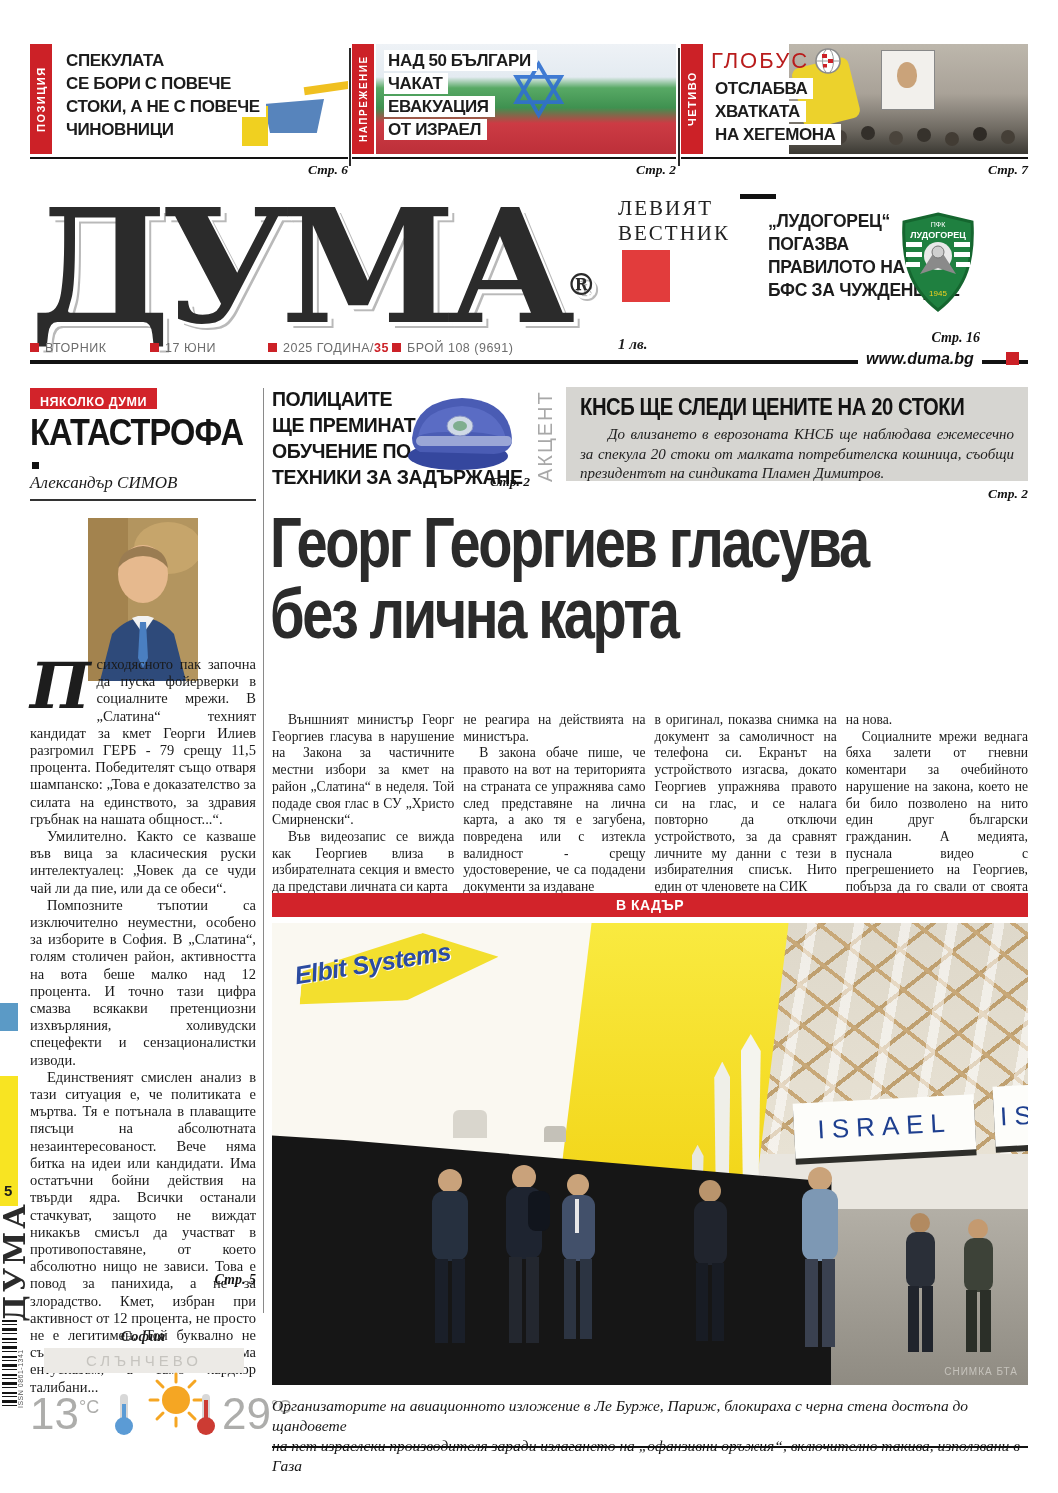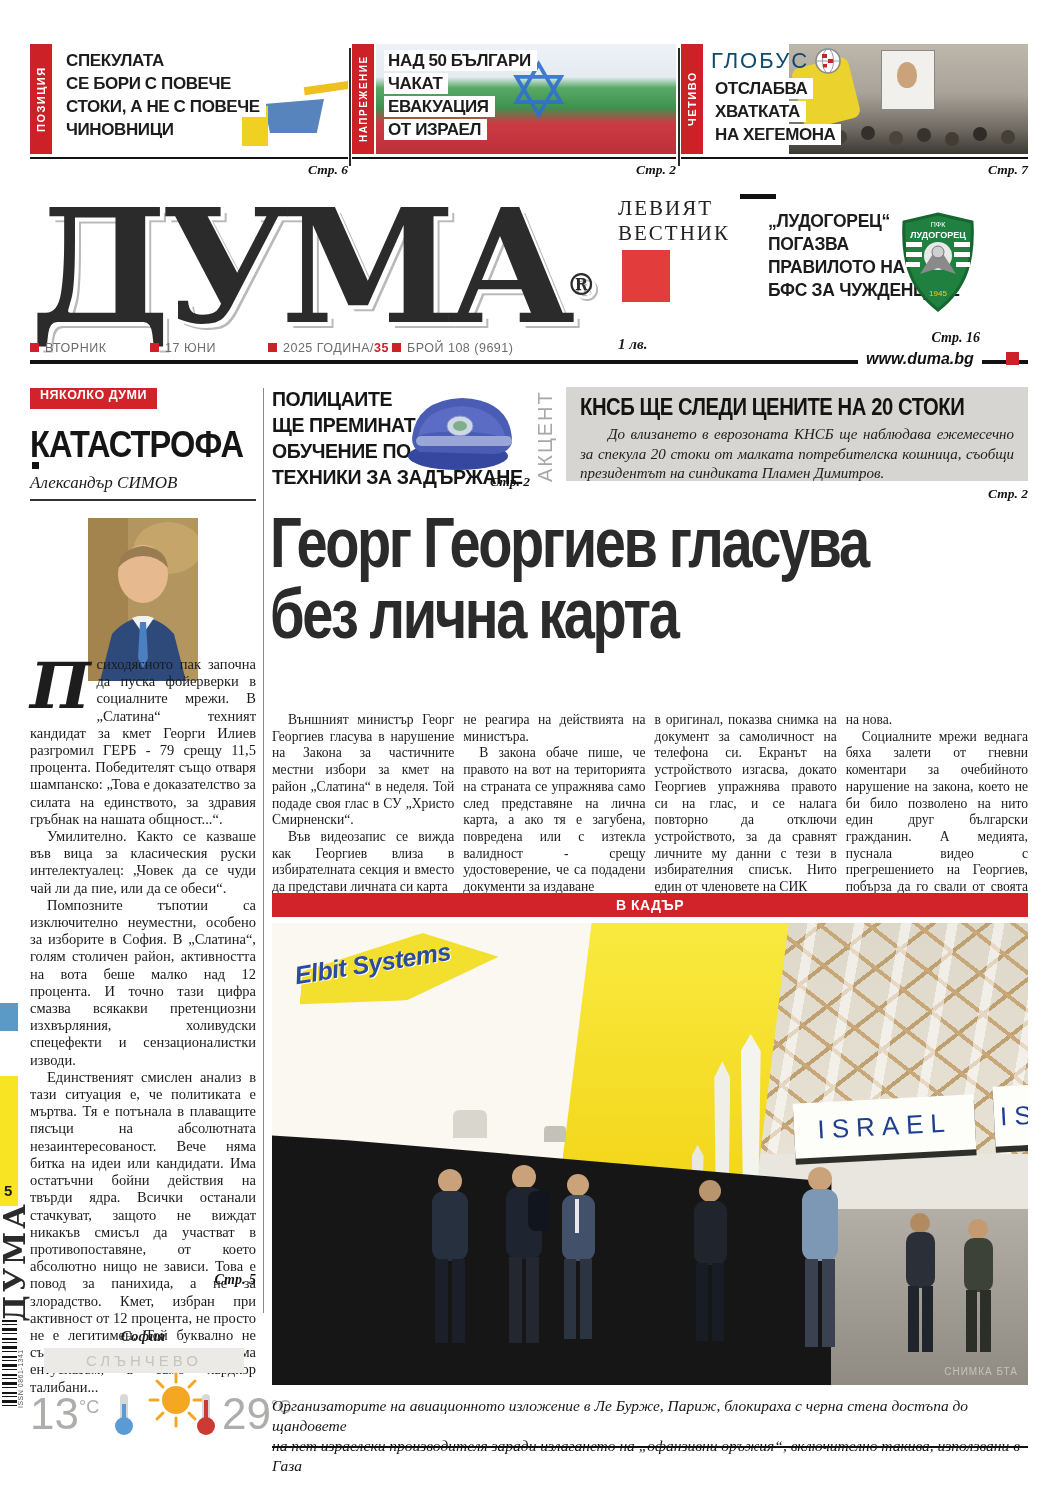--- a/index.html
+++ b/index.html
@@ -30,21 +30,21 @@
         text-shadow:4px 4px 0 #ffffff,6px 6px 0 #b9b9b9;white-space:nowrap;}
   #logo sup{font-size:30px;letter-spacing:0;vertical-align:top;top:18px;position:relative;}
   .tagline{font:400 21px/25px "Liberation Serif",serif;letter-spacing:2px;color:#222;}
   .infoitem{font:400 12.5px "Liberation Sans",sans-serif;color:#6d6d6d;letter-spacing:0.5px;}
   .infosq{display:inline-block;width:9px;height:9px;background:#cc2127;margin-right:6px;}
   .cond{display:inline-block;transform:scaleX(0.88);transform-origin:0 50%;white-space:nowrap;}
   .ludoline{font:700 17.5px/23px "Liberation Sans",sans-serif;letter-spacing:-0.3px;color:#1c1c1c;
             font-stretch:condensed;}
   
   .kicker{background:#d2232a;color:#fff;font:700 12.5px "Liberation Sans",sans-serif;
-          letter-spacing:0.5px;display:flex;align-items:flex-start;padding:0 10px;}
+          letter-spacing:0.5px;display:flex;align-items:flex-end;padding:0 10px;}
   .optitle{font:700 37px "Liberation Sans",sans-serif;letter-spacing:-1px;color:#151515;}
   .opbody p{margin:0;text-align:justify;font:14.5px/17.2px "Liberation Serif",serif;}
   .opbody p.ind{text-indent:17px;}
   .dropcap{float:left;font:italic 700 64px/52px "DejaVu Serif",serif;color:#1d1d1d;
            padding:4px 6px 0 0;}
   
   .accbox{background:#d6d5d1;padding:7px 14px 0 14px;box-sizing:border-box;}
   .acctitle{font:700 23px "Liberation Sans",sans-serif;letter-spacing:-0.5px;color:#131313;}
   .accbody{font:italic 15px/19.5px "Liberation Serif",serif;text-align:justify;text-indent:28px;
            color:#1c1c1c;margin-top:4px;}
@@ -63,21 +63,21 @@
   .wcity{font:italic 700 15px "Liberation Serif",serif;text-align:center;}
   .wbar{background:#eceae6;color:#c6c4bf;font:400 15px/25px "Liberation Sans",sans-serif;
         letter-spacing:4px;text-align:center;}
   .wtemp{font:300 44px/44px "Liberation Sans",sans-serif;color:#adadab;}
   .wtemp sup{font-size:18px;letter-spacing:0;}
   
   #photo{background:#e9e6df;overflow:hidden;}
   .elbit{font:italic 700 25px "Liberation Sans",sans-serif;color:#2b4ba0;letter-spacing:-0.5px;}
   .israel{font:400 26px "Liberation Sans",sans-serif;color:#1e3f8f;letter-spacing:7px;}
   .israel2{font:400 24px "Liberation Sans",sans-serif;color:#c9c7c2;letter-spacing:6px;}
-  .globus{font:400 22px "Liberation Sans",sans-serif;color:#0c4a6e;letter-spacing:2px;text-align:right;}
+  .globus{font:400 22px "Liberation Sans",sans-serif;color:#b91c1c;letter-spacing:2px;text-align:right;}
   .wwwlink{font:italic 700 16px "Liberation Sans",sans-serif;color:#111;background:#fff;
            padding:0 8px;}
   .railnum{font:700 15px "Liberation Sans",sans-serif;color:#1c1c1c;}
   .railduma{font:700 30px "DejaVu Serif",serif;color:#2b2b2b;letter-spacing:3px;}
   .issn{font:400 7px "Liberation Sans",sans-serif;color:#555;letter-spacing:0.5px;}
   .barcode{background:repeating-linear-gradient(180deg,#141414 0 2px,#fff 2px 4px,#141414 4px 5px,
            #fff 5px 8px,#141414 8px 11px,#fff 11px 13px,#141414 13px 14px,#fff 14px 18px);}
 </style>
 </head>
 <body>
@@ -193,21 +193,21 @@
   <div class="abs infoitem" style="left:268px;top:341px;"><span class="infosq"></span><span>2025 ГОДИНА/</span><span style="color:#cc2127;font-weight:700;">35</span></div>
   <div class="abs infoitem" style="left:392px;top:341px;"><span class="infosq"></span><span>БРОЙ 108 (9691)</span></div>
   <div class="abs" style="left:618px;top:336px;font:italic 700 15px 'Liberation Serif',serif;">1 лв.</div>
   <div class="abs hrule" style="left:30px;top:360px;width:998px;height:4px;"></div>
   <div class="abs wwwlink" style="left:858px;top:350px;">www.duma.bg</div>
   <div class="abs" style="left:1006px;top:352px;width:13px;height:13px;background:#cc2127;"></div>
 
   <div class="abs kicker" style="left:30px;top:388px;height:21px;">
       <span>НЯКОЛКО ДУМИ</span>
     </div>
-  <div class="abs optitle" style="left:30px;top:412px;margin-top:12px;"><span class="cond">КАТАСТРОФА</span></div>
+  <div class="abs optitle" style="left:30px;top:412px;"><span class="cond">КАТАСТРОФА</span></div>
   <div class="abs" style="left:32px;top:462px;width:7px;height:7px;background:#111;"></div>
   <div class="abs" style="left:30px;top:473px;font:italic 17px 'Liberation Serif',serif;">Александър СИМОВ</div>
   <div class="abs" style="left:30px;top:499px;width:226px;height:2px;background:#333;"></div>
 
   <svg class="abs" style="left:88px;top:518px;" width="110" height="163" viewBox="0 0 110 163">
     <rect width="110" height="163" fill="#b3955f"></rect>
     <rect x="0" y="0" width="40" height="163" fill="#a3834e"></rect>
     <ellipse cx="80" cy="30" rx="34" ry="26" fill="#caa96e" opacity="0.8"></ellipse>
     <ellipse cx="55" cy="56" rx="25" ry="29" fill="#e6b98e"></ellipse>
     <path d="M30 50 Q32 30 55 28 Q78 30 80 50 Q70 38 55 38 Q40 38 30 50Z" fill="#9a7c52"></path>

